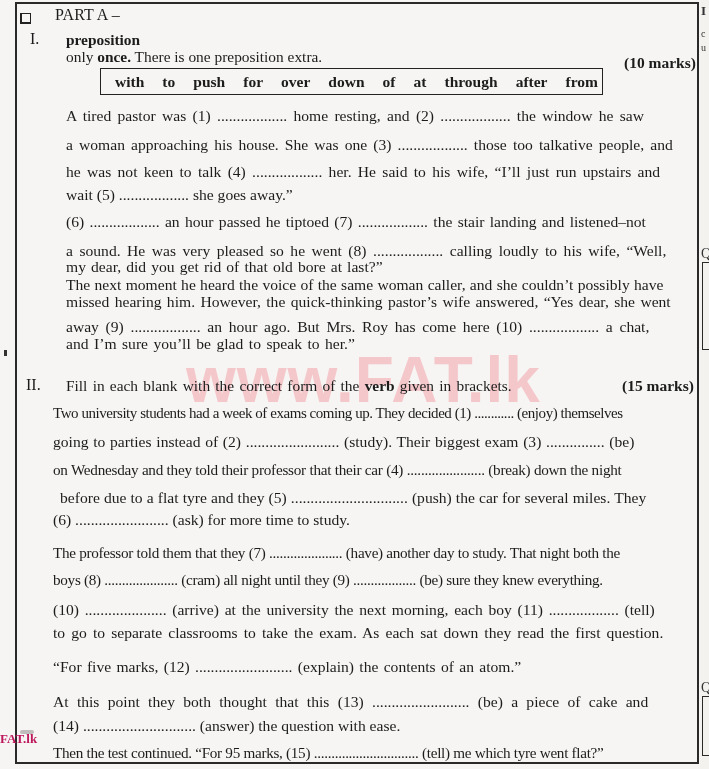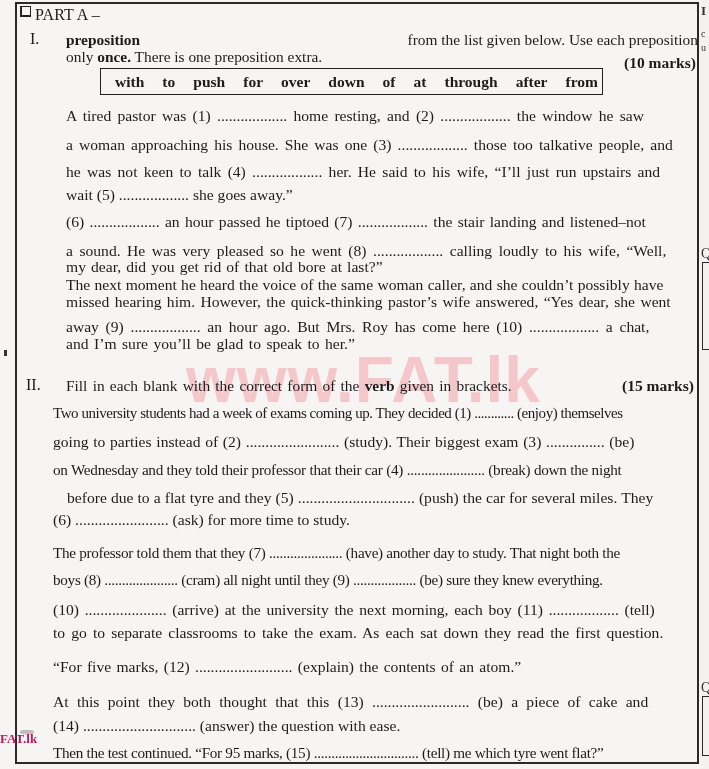--- a/index.html
+++ b/index.html
@@ -14,21 +14,21 @@
     .right-strip {
       position: absolute; left: 700px; top: 0; width: 9px; height: 769px; background: #f3f2ef;
     }
     .right-strip .frag { position: absolute; left: 1px; font-size: 10px; color: #333; }
     .right-box {
       position: absolute; left: 702px; width: 10px; border: 1.5px solid #2a2a2a; border-right: none;
     }
 
     .section-title {
       position: absolute; left: 20px; top: 6px; font-size: 16px; letter-spacing: 0.1px;
-      display: flex; align-items: flex-start; gap: 4px;
+      display: flex; align-items: flex-end; gap: 24px;
     }
     .checkbox-icon {
       display: inline-block; width: 11px; height: 11px; border: 2px solid #222; border-top-width: 1px; border-right-width: 1px;
     }
     .bold { font-weight: bold; }
 
     .q-num { position: absolute; font-size: 16px; }
     .q-line { position: absolute; font-size: 15.6px; white-space: nowrap; }
     .justify { display: flex; justify-content: space-between; }
     .marks { position: absolute; font-size: 15.5px; font-weight: bold; }
@@ -70,21 +70,20 @@
 <div class="smudge"></div>
 
 <div class="section-title">
   <span class="checkbox-icon"></span>
   <span>PART A –</span>
 </div>
 
 <div class="q-num" style="left:30px;top:30px;">I.</div>
 <div class="q-line justify" style="left:66px;top:31px;width:632px;font-size:15.4px;">
   <span class="bold">preposition</span>
-  <span>from the list given below. Use each preposition</span>
 </div>
 <div class="q-line" style="left:66px;top:48px;font-size:15.4px;">
   <span>only</span>
   <span class="bold">once.</span>
   <span>There is one preposition extra.</span>
 </div>
 <div class="marks" style="left:624px;top:54px;">(10 marks)</div>
 
 <div class="word-box">
   <span>with</span>
@@ -118,21 +117,21 @@
 <div class="q-line" style="left:66px;top:377px;font-size:15.4px;word-spacing:1.4px;">
   <span>Fill in each blank with the correct form of the</span>
   <span class="bold">verb</span>
   <span>given in brackets.</span>
 </div>
 <div class="marks" style="left:622px;top:377px;">(15 marks)</div>
 
 <div class="q-line" style="left:53px;top:405px;font-size:15px;letter-spacing:-0.45px;">Two university students had a week of exams coming up. They decided (1) ............ (enjoy) themselves</div>
 <div class="q-line" style="left:53px;top:433px;word-spacing:0.8px;">going to parties instead of (2) ........................ (study). Their biggest exam (3) ............... (be)</div>
 <div class="q-line" style="left:53px;top:461px;font-size:15.2px;letter-spacing:-0.25px;">on Wednesday and they told their professor that their car (4) ...................... (break) down the night</div>
-<div class="q-line" style="left:67px;top:489px;word-spacing:0.2px;text-align:right;">before due to a flat tyre and they (5) .............................. (push) the car for several miles. They</div>
+<div class="q-line" style="left:60px;top:489px;word-spacing:0.2px;text-align:right;">before due to a flat tyre and they (5) .............................. (push) the car for several miles. They</div>
 <div class="q-line" style="left:53px;top:511px;">(6) ........................ (ask) for more time to study.</div>
 
 <div class="q-line" style="left:53px;top:544px;font-size:15.2px;letter-spacing:-0.3px;">The professor told them that they (7) ..................... (have) another day to study. That night both the</div>
 <div class="q-line" style="left:53px;top:571px;font-size:15.2px;letter-spacing:-0.3px;">boys (8) ..................... (cram) all night until they (9) .................. (be) sure they knew everything.</div>
 <div class="q-line" style="left:53px;top:601px;word-spacing:1.8px;">(10) ..................... (arrive) at the university the next morning, each boy (11) .................. (tell)</div>
 <div class="q-line" style="left:53px;top:624px;word-spacing:2.2px;">to go to separate classrooms to take the exam. As each sat down they read the first question.</div>
 
 <div class="q-line" style="left:53px;top:658px;word-spacing:1.4px;">“For five marks, (12) ......................... (explain) the contents of an atom.”</div>
 <div class="q-line" style="left:53px;top:693px;word-spacing:4.4px;">At this point they both thought that this (13) ......................... (be) a piece of cake and</div>
 <div class="q-line" style="left:53px;top:717px;">(14) ............................. (answer) the question with ease.</div>

